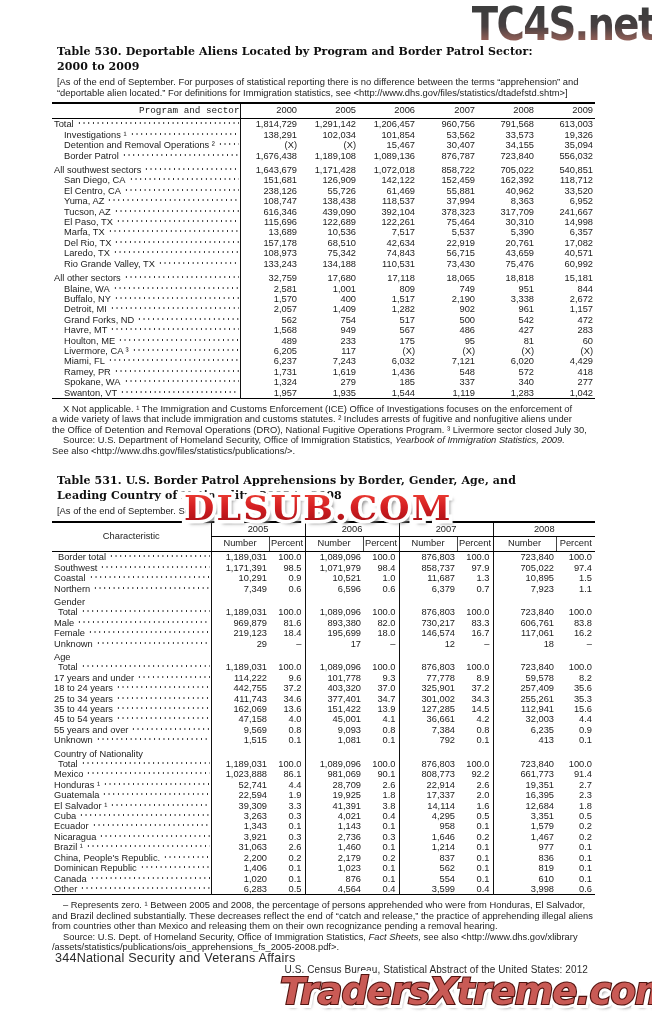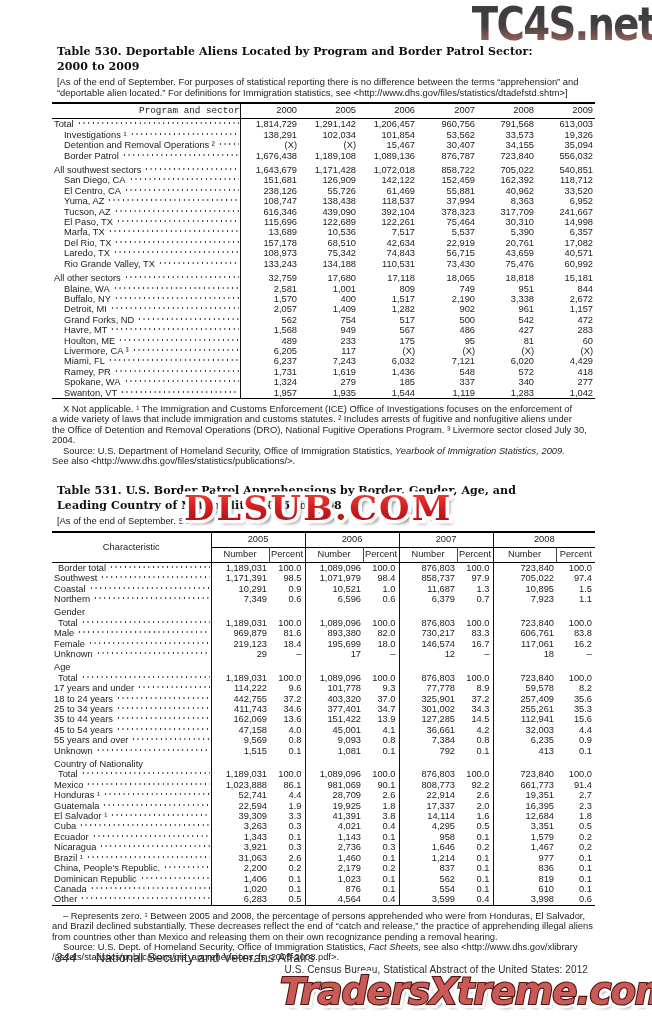--- a/index.html
+++ b/index.html
@@ -43,21 +43,21 @@
   
   .footnotes{margin-top:5px;font-size:9.35px;line-height:10.4px;color:#1e1e1e;}
   .fnline{white-space:nowrap;}
   .fnline.find{padding-left:11px;}
   .fnline .em{font-style:italic;}
   .gap531{height:17px;}
 
   
   .footer{position:absolute;left:52px;right:57px;top:951px;height:40px;}
   .footer-left{position:absolute;left:3px;top:0;font-size:12.6px;color:#2b2b2b;letter-spacing:.2px;}
-  .footer-left .pgnum{margin-right:19px;font-style:italic;}
+  .footer-left .pgnum{margin-right:0;}
   .census{position:absolute;right:7px;top:13px;font-size:10px;color:#2b2b2b;letter-spacing:.1px;}
 
   
   .wm-top{position:absolute;top:1px;right:-3px;z-index:6;
           font-family:"DejaVu Sans",sans-serif;font-weight:bold;font-size:46px;line-height:46px;
           letter-spacing:-2px;transform:scaleX(.84);transform-origin:100% 0;
           background:linear-gradient(180deg,#3e3e3e 25%,#474041 55%,#8a5c55 82%,#9e6c62 100%);
           -webkit-background-clip:text;background-clip:text;color:transparent;
           filter:blur(.3px);white-space:nowrap;}
   .wm-mid{position:absolute;left:184px;top:492px;z-index:6;transform:scaleX(1.06);transform-origin:0 0;}
@@ -473,21 +473,20 @@
             <td class="num">1,119</td>
             <td class="num">1,283</td>
             <td class="num">1,042</td>
           </tr>
         </tbody>
     </table>
     <div class="footnotes" id="fn530">
         <div class="fnline find"><span>X Not applicable. ¹ The Immigration and Customs Enforcement (ICE) Office of Investigations focuses on the enforcement of</span></div>
         <div class="fnline"><span>a wide variety of laws that include immigration and customs statutes. ² Includes arrests of fugitive and nonfugitive aliens under</span></div>
         <div class="fnline"><span>the Office of Detention and Removal Operations (DRO), National Fugitive Operations Program. ³ Livermore sector closed July 30,</span></div>
-        <div class="fnline"><span>2004.</span></div>
         <div class="fnline find"><span>Source: U.S. Department of Homeland Security, Office of Immigration Statistics, </span><span class="em">Yearbook of Immigration Statistics, 2009.</span></div>
         <div class="fnline"><span>See also &lt;http://www.dhs.gov/files/statistics/publications/&gt;.</span></div>
       </div>
 
     <div class="gap531"></div>
 
     <div class="tbl-title">
       <div>Table 531. U.S. Border Patrol Apprehensions by Border, Gender, Age, and</div>
       <div>Leading Country of Nationality: 2005 to 2008</div>
     </div>

